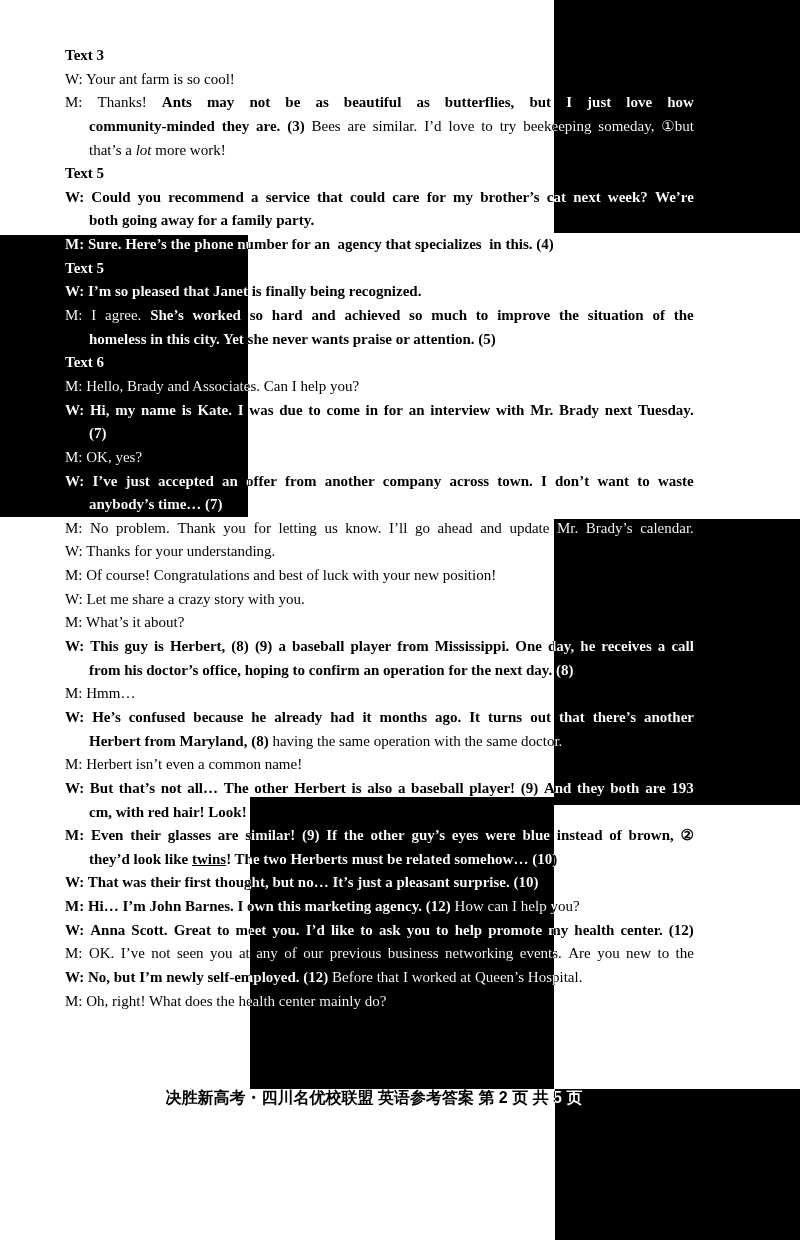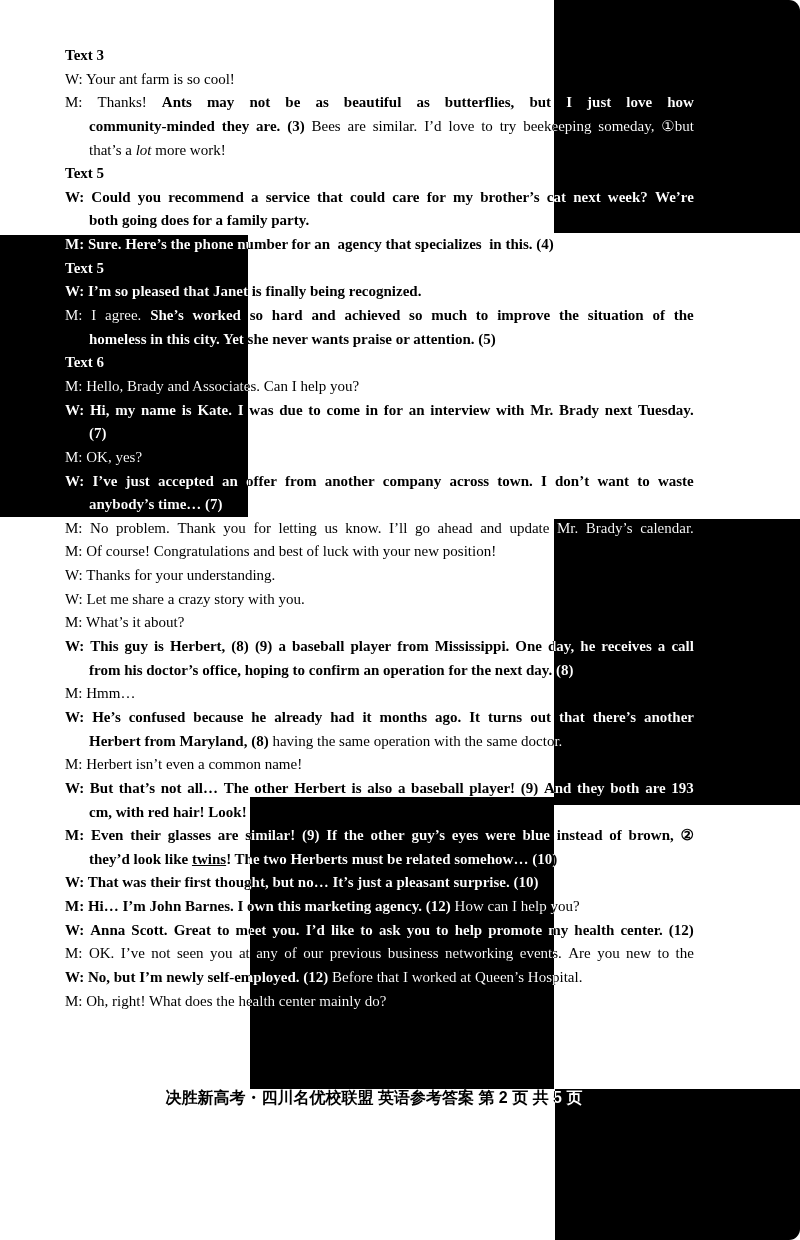--- a/index.html
+++ b/index.html
@@ -2,21 +2,21 @@
 <html><head>
 <meta charset="utf-8">
 <style>
   html,body{margin:0;padding:0;}
   body{
     width:800px;height:1240px;
     background:#ffffff;color:#000000;
     font-family:"Liberation Serif","DejaVu Serif",serif;
     position:relative;overflow:hidden;
   }
-  .page{position:absolute;left:0;top:0;width:800px;height:1240px;overflow:hidden;border-radius:11px;}
+  .page{position:absolute;left:0;top:0;width:800px;height:1240px;overflow:hidden;}
   .transcript{position:absolute;left:65px;top:44px;width:629px;}
   .line{
     height:23.65px;line-height:23.65px;
     font-size:15px;white-space:pre;
   }
   .line.ind{padding-left:24px;}
   .line.just{display:flex;justify-content:space-between;white-space:normal;}
   .line.just.ind{width:605px;}
   .s-n{font-weight:normal;}
   .s-b{font-weight:bold;}
@@ -87,21 +87,21 @@
         <span class="s-b">could</span>
         <span class="s-b">care</span>
         <span class="s-b">for</span>
         <span class="s-b">my</span>
         <span class="s-b">brother’s</span>
         <span class="s-b">cat</span>
         <span class="s-b">next</span>
         <span class="s-b">week?</span>
         <span class="s-b">We’re</span>
       </div>
-      <div class="line ind"><span class="s-b">both going does for a family party.</span></div>
+      <div class="line ind"><span class="s-b">both going away for a family party.</span></div>
       <div class="line"><span class="s-b">M: Sure. Here’s the phone number for an  agency that specializes  in this. (4)</span></div>
       <div class="line"><span class="s-b">Text 5</span></div>
       <div class="line"><span class="s-b">W: I’m so pleased that Janet is finally being recognized.</span></div>
       <div class="line just">
         <span class="s-n">M:</span>
         <span class="s-n">I</span>
         <span class="s-n">agree.</span>
         <span class="s-b">She’s</span>
         <span class="s-b">worked</span>
         <span class="s-b">so</span>
@@ -175,22 +175,22 @@
         <span class="s-n">know.</span>
         <span class="s-n">I’ll</span>
         <span class="s-n">go</span>
         <span class="s-n">ahead</span>
         <span class="s-n">and</span>
         <span class="s-n">update</span>
         <span class="s-n">Mr.</span>
         <span class="s-n">Brady’s</span>
         <span class="s-n">calendar.</span>
       </div>
+      <div class="line"><span class="s-n">W: Thanks for your understanding.</span></div>
       <div class="line"><span class="s-n">M: Of course! Congratulations and best of luck with your new position!</span></div>
-      <div class="line"><span class="s-n">W: Thanks for your understanding.</span></div>
       <div class="line"><span class="s-n">W: Let me share a crazy story with you.</span></div>
       <div class="line"><span class="s-n">M: What’s it about?</span></div>
       <div class="line just">
         <span class="s-b">W:</span>
         <span class="s-b">This</span>
         <span class="s-b">guy</span>
         <span class="s-b">is</span>
         <span class="s-b">Herbert,</span>
         <span class="s-b">(8)</span>
         <span class="s-b">(9)</span>

